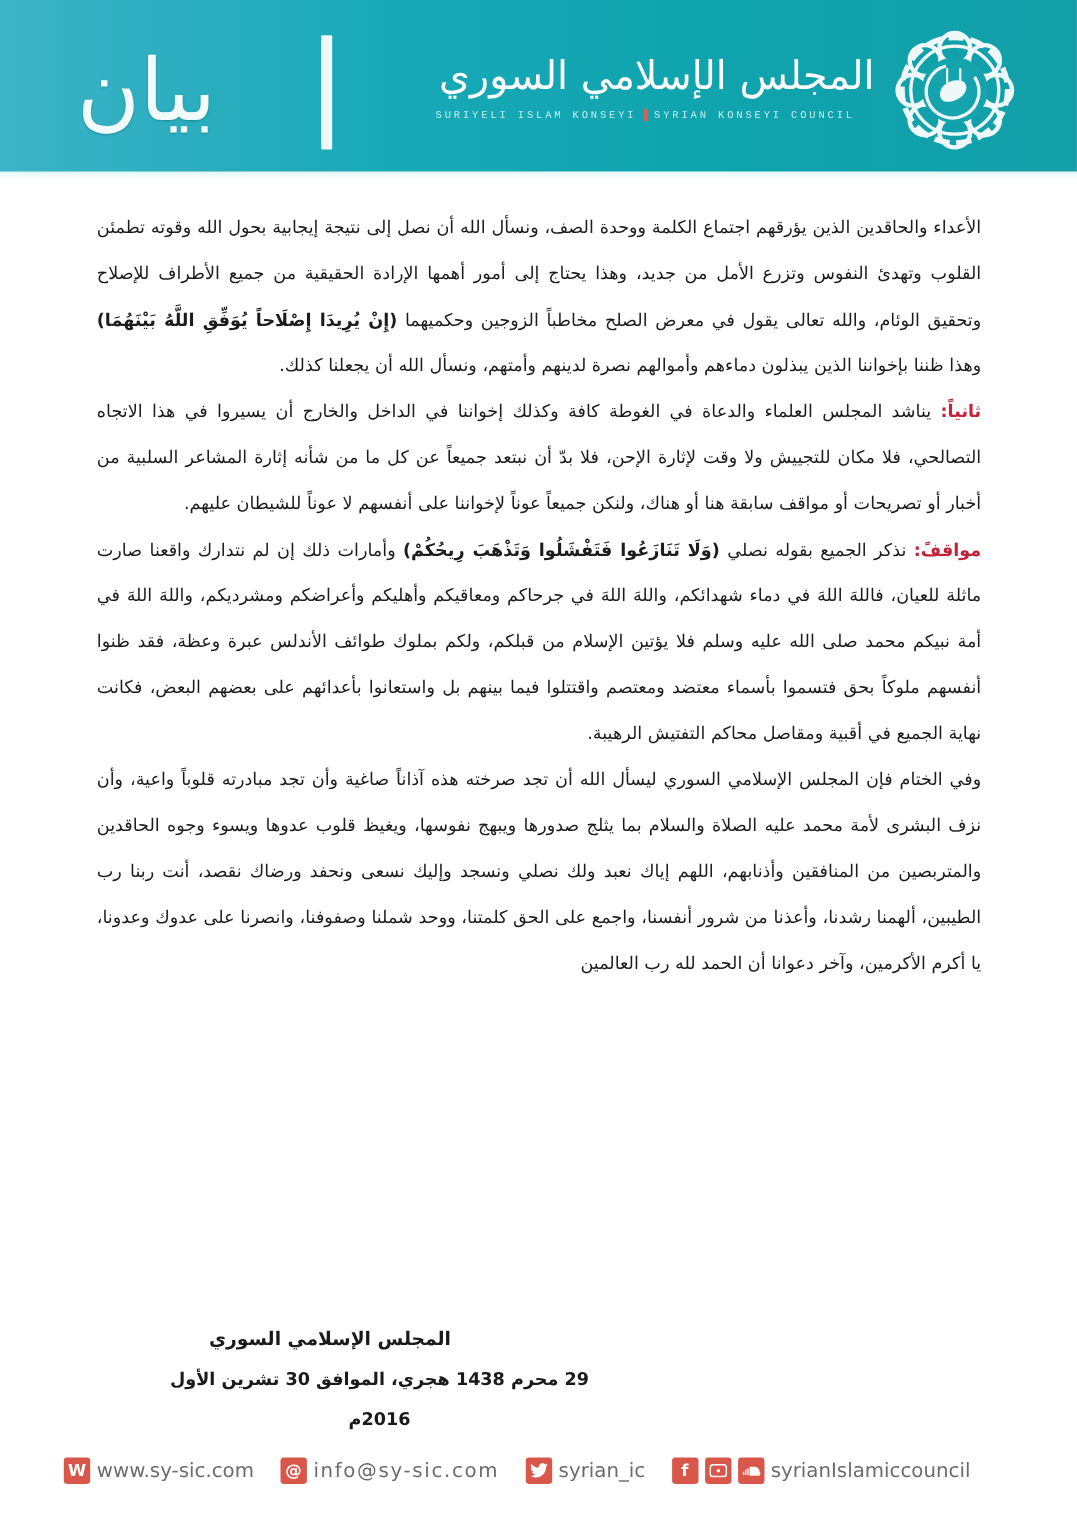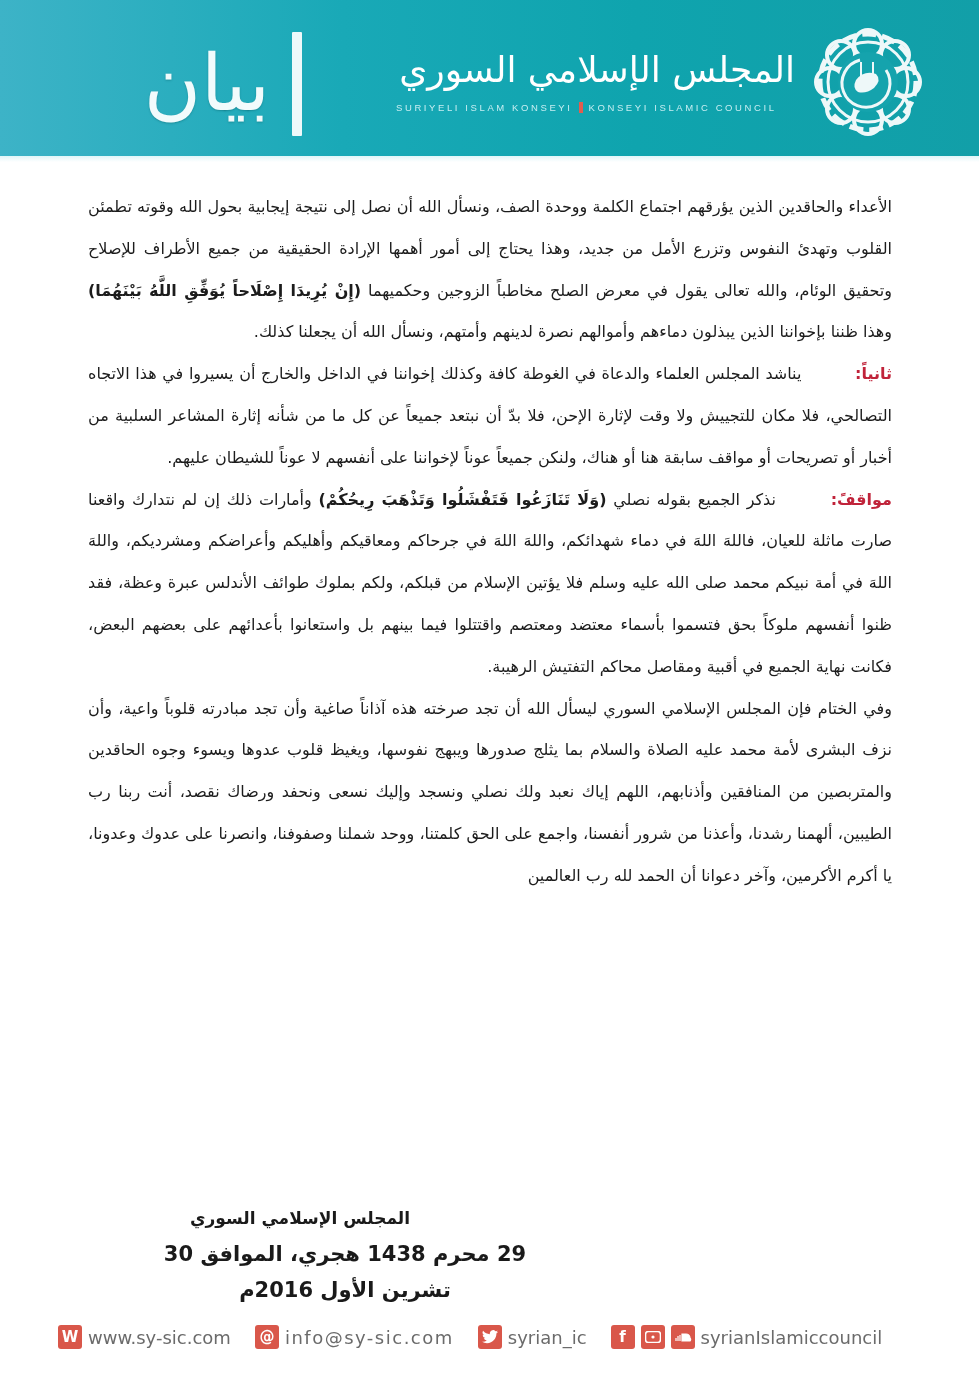--- a/index.html
+++ b/index.html
@@ -9,59 +9,59 @@
       position: absolute; left: 0; top: 0; width: 979px; height: 156px;
       background: linear-gradient(90deg, #3db3c7 0%, #19a9b7 35%, #0fa4ae 65%, #129fa8 100%);
       border-bottom: 2px solid #0e8f97;
     }
     .header::after {
       content: ""; position: absolute; left: 0; right: 0; bottom: -6px; height: 6px;
       background: linear-gradient(#dff6f8, #ffffff);
     }
     .bayan {
       position: absolute; left: 70px; top: 28px; width: 200px; height: 110px;
-      direction: rtl; text-align: right; color: #f1fbfc;
+      direction: rtl; text-align: left; color: #f1fbfc;
       font-family: "DejaVu Serif", serif; font-size: 78px; line-height: 110px;
       text-shadow: 0 1px 2px rgba(0,80,90,0.35);
     }
     .divider-bar {
       position: absolute; left: 292px; top: 32px; width: 10px; height: 104px; background: #eef9fa;
       border-radius: 1px;
     }
     .council-name {
       position: absolute; left: 385px; top: 40px; width: 410px; height: 60px;
       direction: rtl; text-align: right; color: #ffffff;
       font-family: "DejaVu Sans", sans-serif; font-size: 36px; line-height: 60px; letter-spacing: 0.5px;
     }
     .council-sub {
       position: absolute; left: 396px; top: 99px; width: 400px; height: 16px;
-      display: flex; gap: 6px; align-items: center; white-space: nowrap;
-      color: #c7eef2; font-family: Liberation Sans, sans-serif; font-size: 9.5px; letter-spacing: 2.6px;
+      display: flex; gap: 6px; white-space: nowrap;
+      color: #c7eef2; font-family: Liberation Mono, monospace; font-size: 9.5px; letter-spacing: 2.6px;
     }
     .council-sub .sep { display: inline-block; width: 4px; height: 11px; background: #e25d4f; }
     .logo {
       position: absolute; left: 808px; top: 22px; width: 120px; height: 120px;
     }
 
     .body-text {
       position: absolute; left: 88px; top: 186px; width: 804px;
       direction: rtl; text-align: justify; text-align-last: right;
       font-family: "DejaVu Sans", sans-serif; font-size: 16px; line-height: 41.8px; color: #1c1c1c;
     }
     .body-text p { margin: 0; }
-    .body-text .lead { color: #c0233a; font-weight: bold; margin-left: 48px; }
+    .body-text .lead { color: #c0233a; font-weight: bold; }
     .body-text .quote { font-weight: bold; }
 
     .signature {
       position: absolute; left: 130px; top: 1200px; width: 430px;
       direction: rtl; text-align: center; font-weight: bold; color: #1a1a1a;
       font-family: "DejaVu Sans", sans-serif;
     }
     .signature .sig-name { font-size: 17px; line-height: 36px; padding-right: 90px; }
-    .signature .sig-date { font-size: 21px; line-height: 36px; }
+    .signature .sig-date { font-size: 16px; line-height: 36px; }
 
     .footer {
       position: absolute; left: 58px; top: 1322px; width: 860px; height: 30px;
       display: flex; align-items: center; gap: 6px; white-space: nowrap;
       font-family: "DejaVu Sans", sans-serif; font-size: 18px; color: #6b6b6b;
     }
     .ficon {
       width: 24px; height: 24px; background: #d9574a; color: #fff; border-radius: 3px;
       display: inline-flex; align-items: center; justify-content: center;
       font-size: 15px; font-weight: bold; flex: 0 0 auto;
@@ -71,21 +71,21 @@
 </head>
 <body>
 
 <div class="header">
   <div class="bayan">بيان</div>
   <div class="divider-bar"></div>
   <div class="council-name">المجلس الإسلامي السوري</div>
   <div class="council-sub">
     <span>SURIYELI ISLAM KONSEYI</span>
     <span class="sep"></span>
-    <span>KONSEYI ISLAMIC COUNCIL</span>
+    <span>SYRIAN KONSEYI COUNCIL</span>
   </div>
   <div class="logo">
     <svg width="120" height="120" viewBox="0 0 120 120">
       <g fill="none" stroke="#eef8f9" stroke-width="5">
         <circle cx="60" cy="60" r="48" stroke-dasharray="14 6"></circle>
         <circle cx="60" cy="60" r="40" stroke-width="3"></circle>
         <g stroke-width="4">
           <circle cx="60" cy="22" r="14"></circle>
           <circle cx="60" cy="98" r="14"></circle>
           <circle cx="22" cy="60" r="14"></circle>

